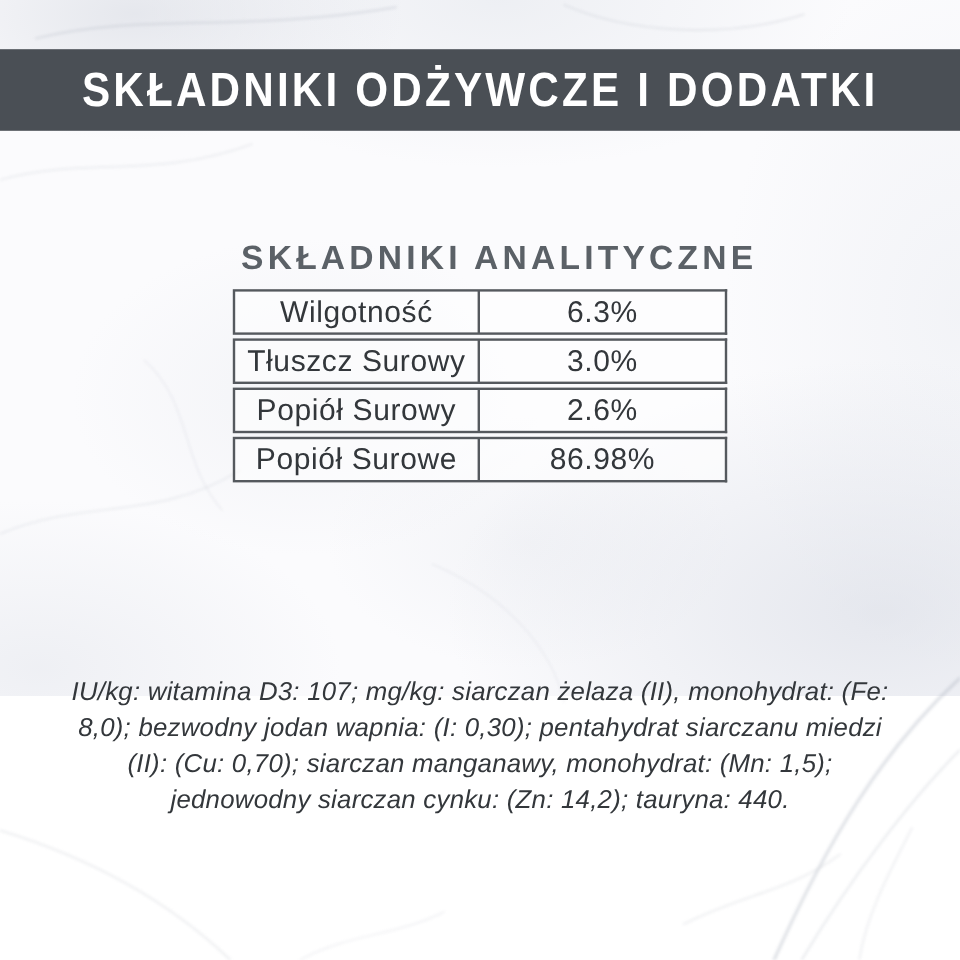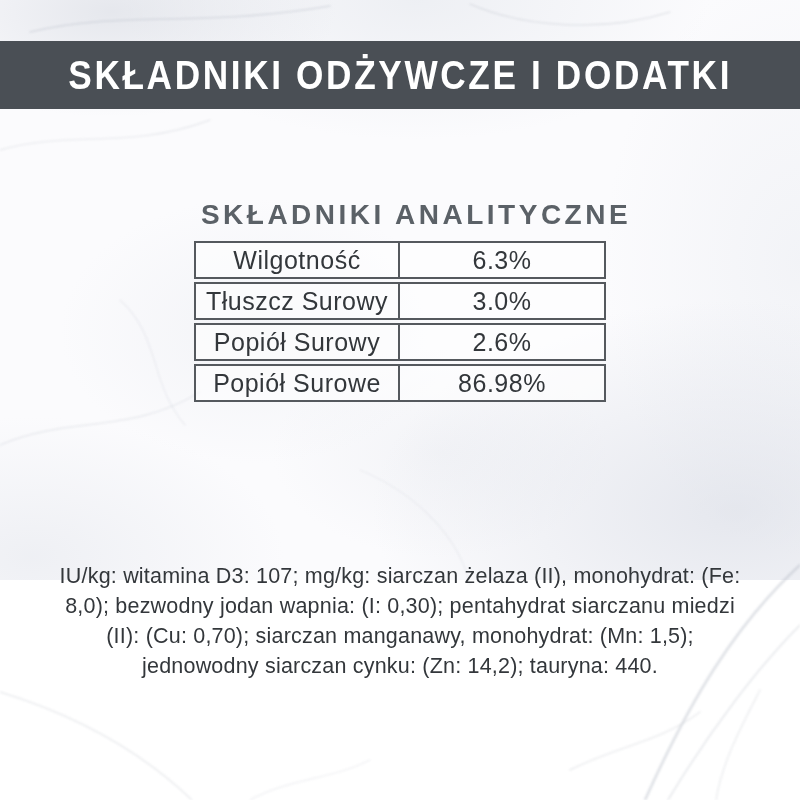--- a/index.html
+++ b/index.html
@@ -91,20 +91,21 @@
     top: 561px;
     left: 50%;
     transform: translateX(-50%);
     width: 692px;
     margin: 0;
     text-align: center;
     font-size: 21.5px;
     line-height: 30px;
     letter-spacing: 0.2px;
     color: #33373b;
+    font-style: italic;
   }
 </style>
 </head>
 <body>
 
 <div class="page">
 
   <svg class="veins" width="800" height="800" viewBox="0 0 800 800">
     <g fill="none" stroke="#aeb4bf" stroke-linecap="round">
       <path d="M30,32 C120,10 200,28 330,6" stroke-width="1.6" opacity="0.5"></path>

